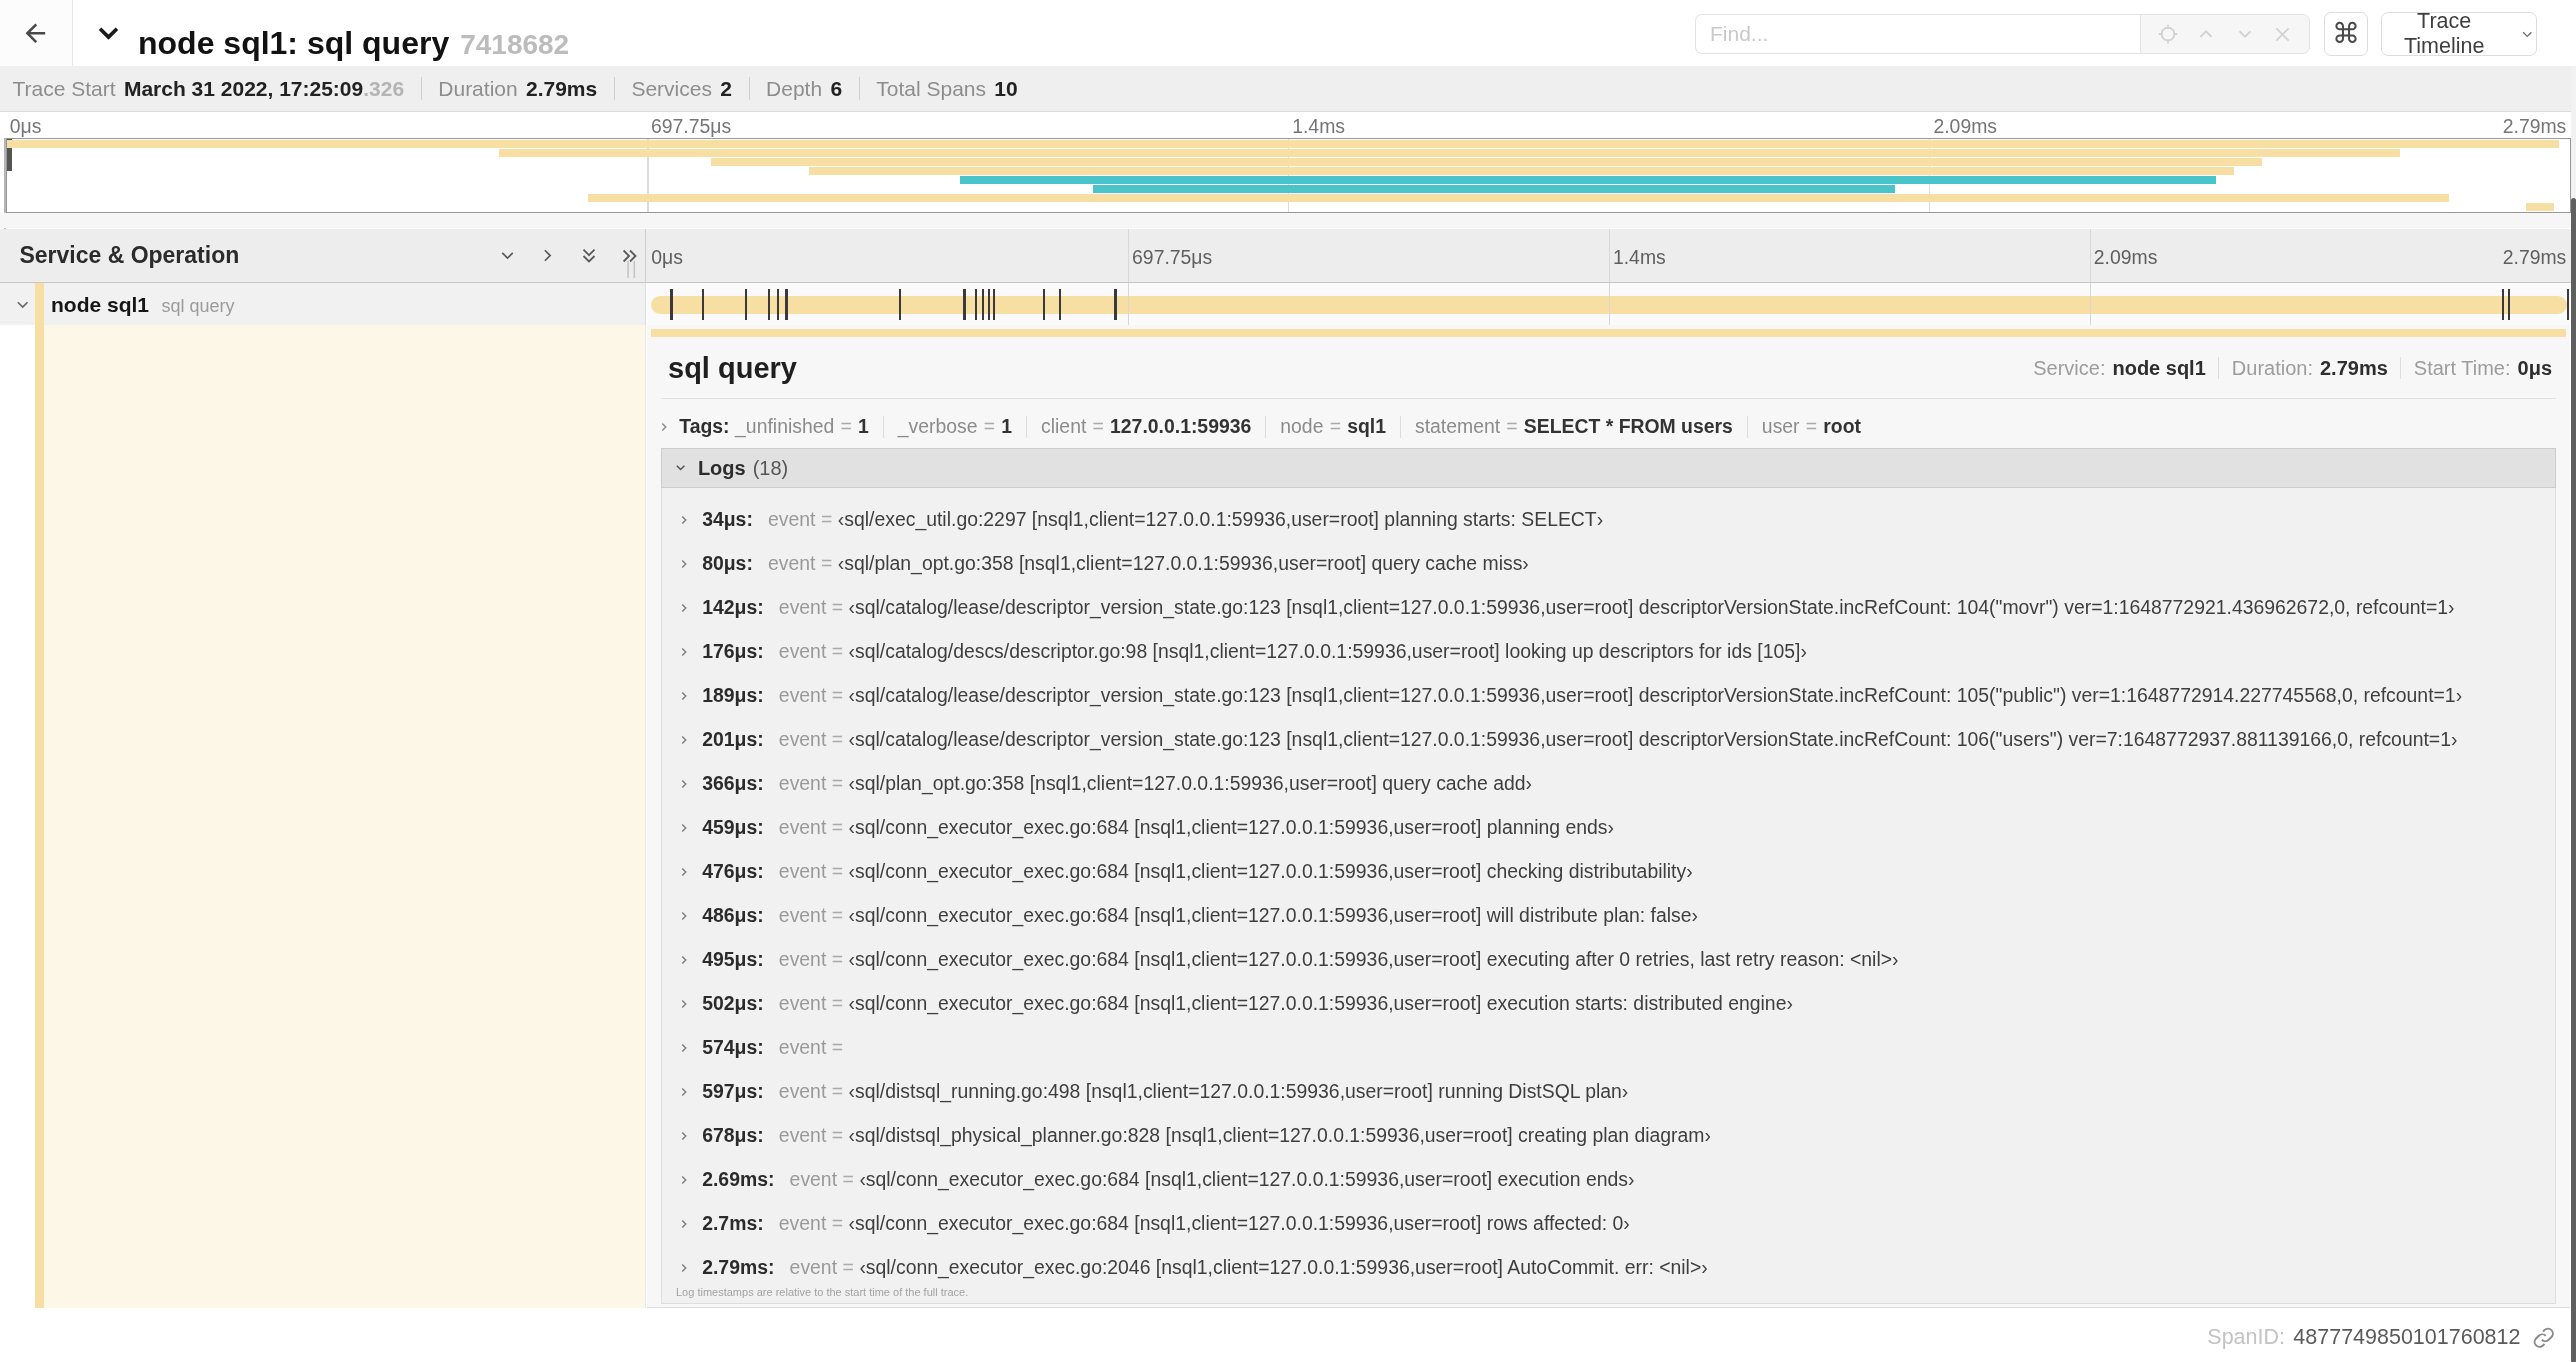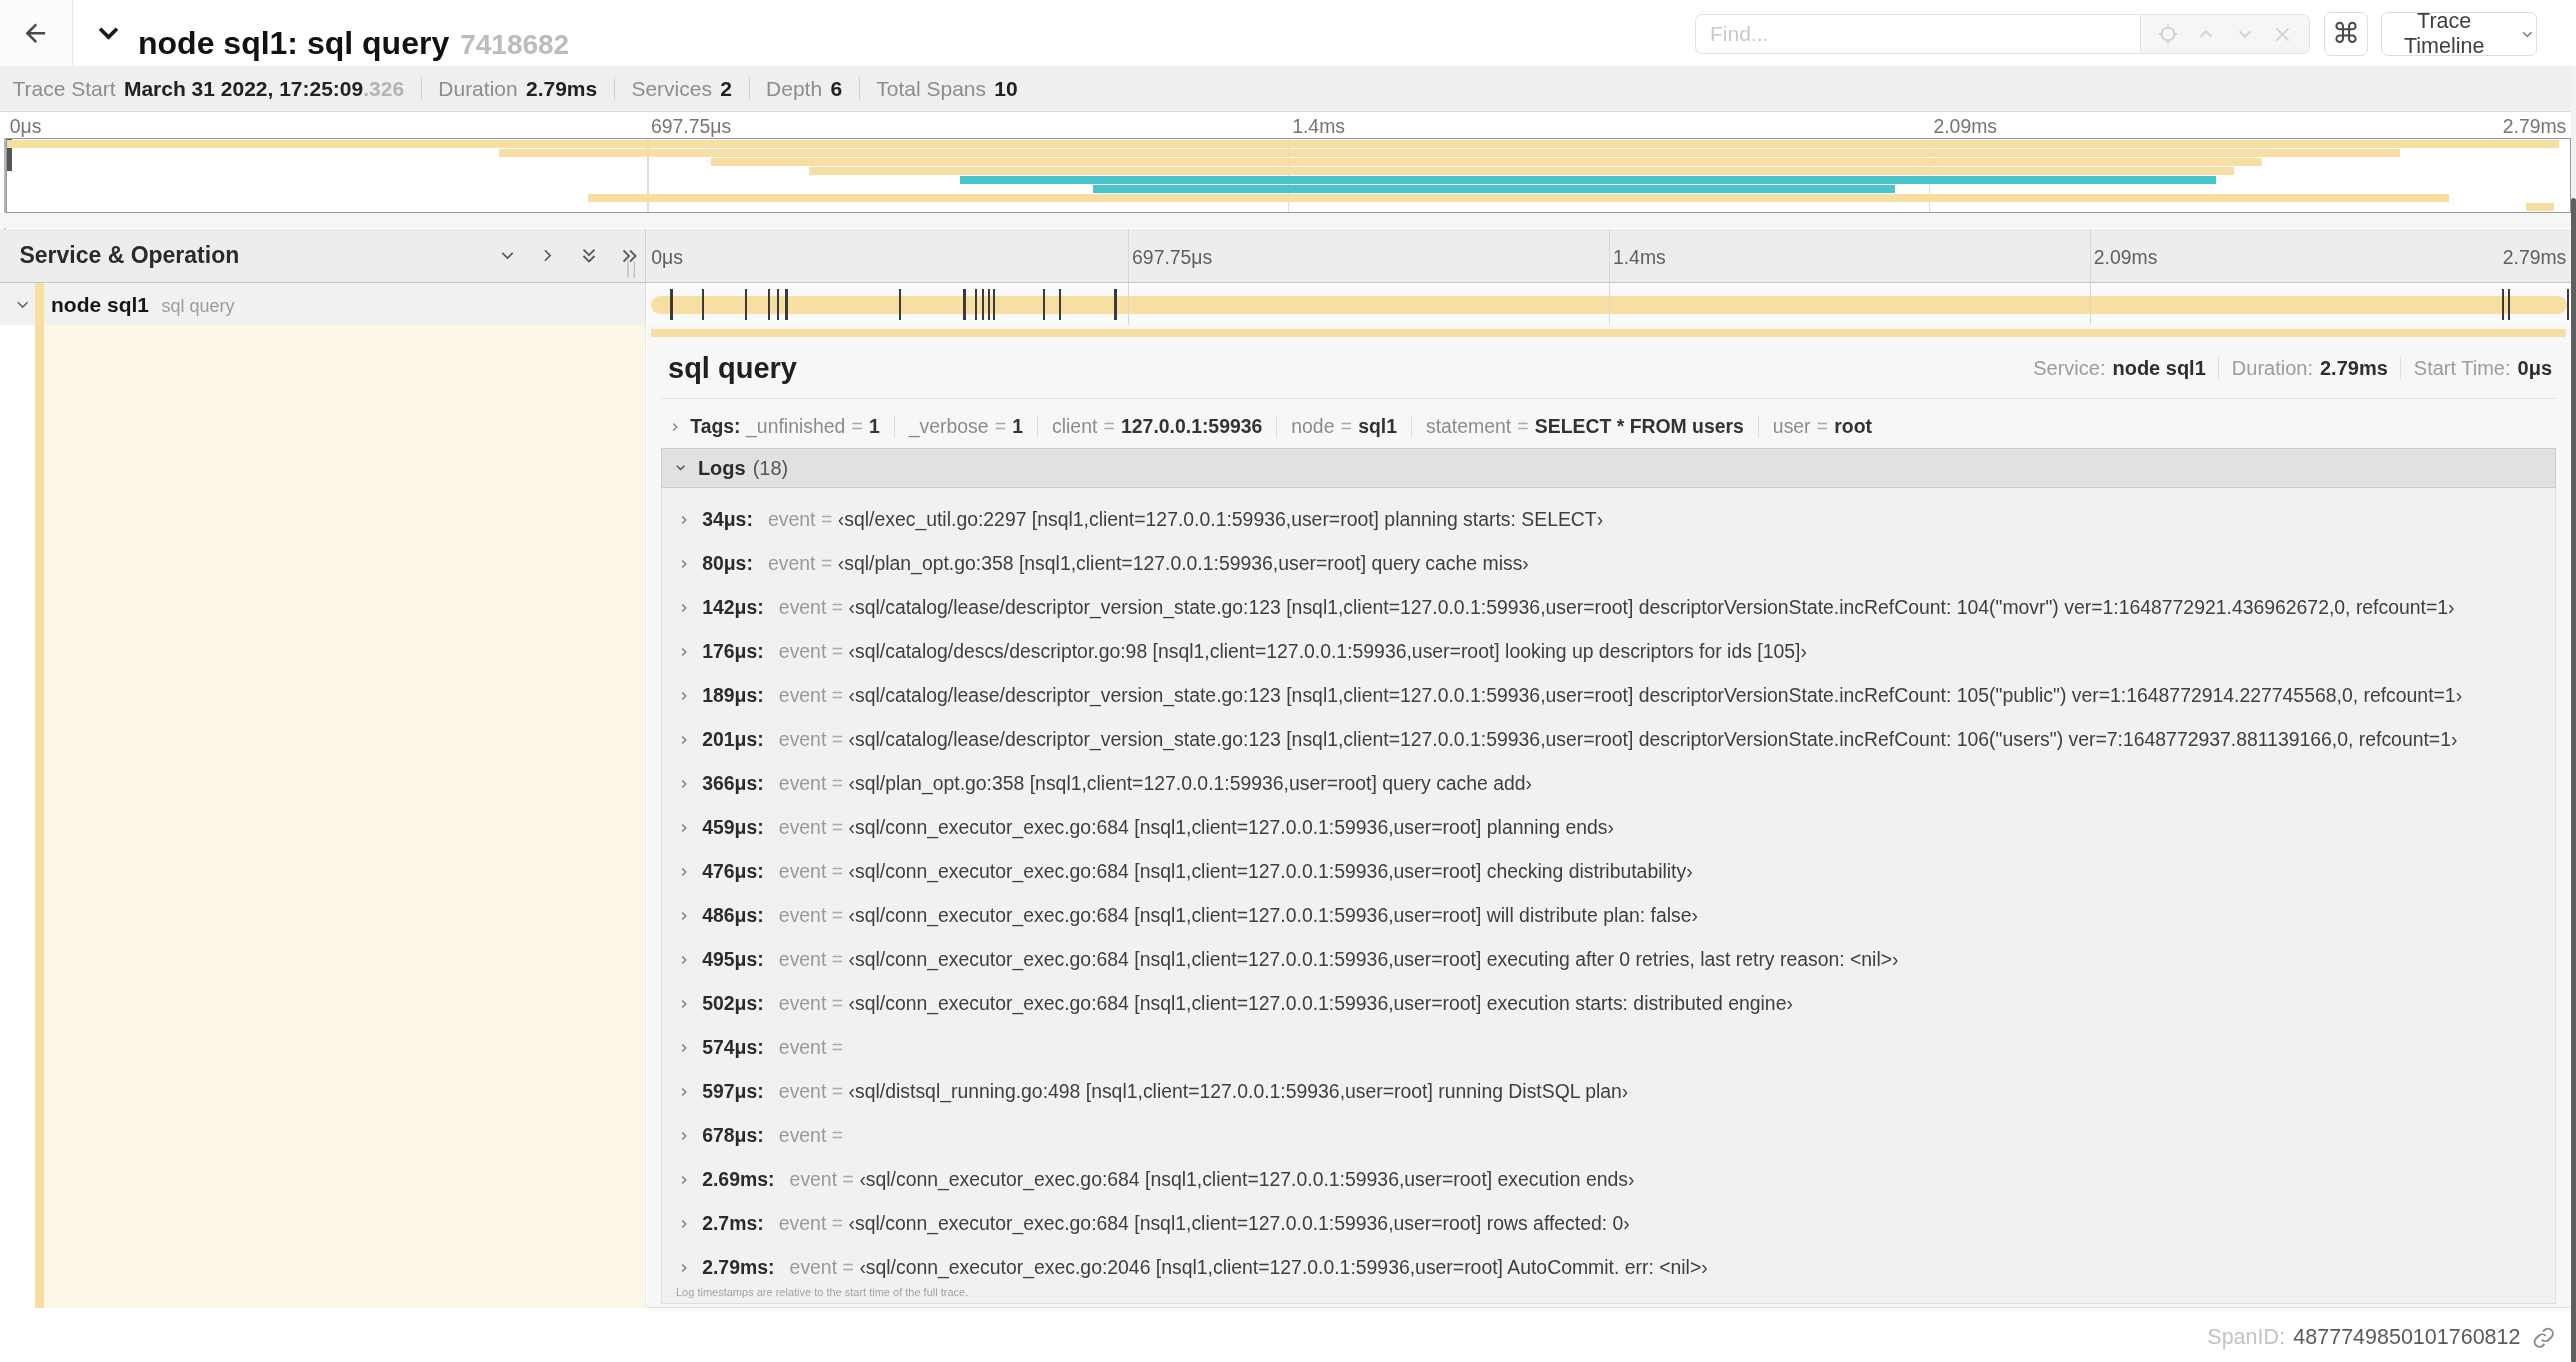--- a/index.html
+++ b/index.html
@@ -69,21 +69,21 @@
   
   .detail-panel { position:absolute; left:647px; top:325px; width:1923px; height:983px; background:#f7f7f7; border-bottom:1.4px solid #ddd; }
   .dp-accent { position:absolute; left:4.2px; right:4.2px; top:4.2px; height:7.6px; }
   .dp-head { position:absolute; left:21px; right:18px; top:21px; height:44px; display:flex; align-items:center; }
   .dp-title { font-size:29px; font-weight:600; color:#1f1f1f; }
   .dp-stats { margin-left:auto; display:flex; align-items:center; font-size:20px; white-space:nowrap; }
   .st-label { color:#9c9c9c; margin-right:7px; }
   .st-value { color:#2e2e2e; font-weight:700; }
   .st-sep { width:0; height:22px; border-left:1.4px solid #ddd; margin:0 12.5px; }
   .dp-divider { position:absolute; left:14px; right:14px; top:73px; border-top:1.4px solid #e2e2e2; }
-  .dp-tags { position:absolute; left:21px; right:18px; top:82px; height:39px; display:flex; align-items:center; font-size:19.4px; white-space:nowrap; cursor:pointer; }
+  .dp-tags { position:absolute; left:10px; right:18px; top:82px; height:39px; display:flex; align-items:center; font-size:19.4px; white-space:nowrap; cursor:pointer; }
   .dp-tags .icn { color:#8a8a8a; }
   .tags-label { font-weight:700; color:#2e2e2e; margin:0 5.5px 0 8.3px; }
   .tag-key { color:#8b8b8b; }
   .tag-eq { color:#aaa; margin:0 6.2px; }
   .tag-value { color:#333; font-weight:600; }
   .tag-sep { width:0; height:22px; border-left:1.4px solid #ddd; margin:0 14px; }
 
   .logs-box { position:absolute; left:14px; right:14px; top:123px; height:856px; }
   .logs-head { position:absolute; left:0; right:0; top:0; height:40px; background:#e1e1e1; border:0.7px solid #cdcdcd; display:flex; align-items:center; padding-left:11px; font-size:20px; cursor:pointer; }
   .logs-head .icn { color:#555; }
@@ -488,20 +488,21 @@
           </div>
           <div class="log-row">
             <span class="icn lr-chev">
               <svg width="14" height="14" viewBox="0 0 24 24" fill="none" stroke="currentColor" stroke-width="2.5">
                 <path d="M9 6l6 6-6 6"></path>
               </svg>
             </span>
             <span class="lr-time">678μs:</span>
             <span class="lr-field">event</span>
             <span class="lr-eq">=</span>
+            <span class="lr-msg">‹sql/distsql_physical_planner.go:828 [nsql1,client=127.0.0.1:59936,user=root] creating plan diagram›</span>
           </div>
           <div class="log-row">
             <span class="icn lr-chev">
               <svg width="14" height="14" viewBox="0 0 24 24" fill="none" stroke="currentColor" stroke-width="2.5">
                 <path d="M9 6l6 6-6 6"></path>
               </svg>
             </span>
             <span class="lr-time">2.69ms:</span>
             <span class="lr-field">event</span>
             <span class="lr-eq">=</span>

